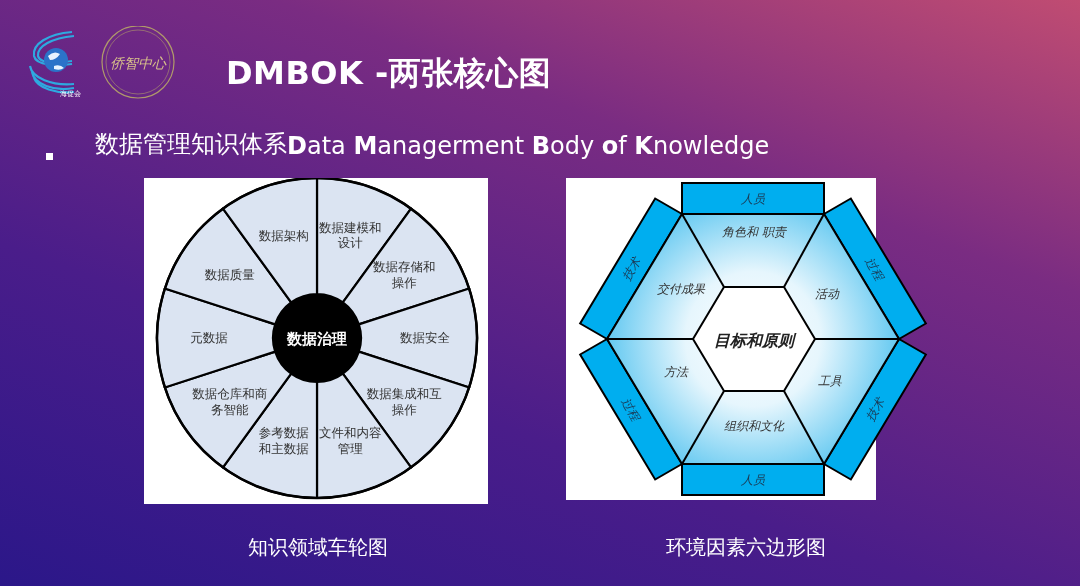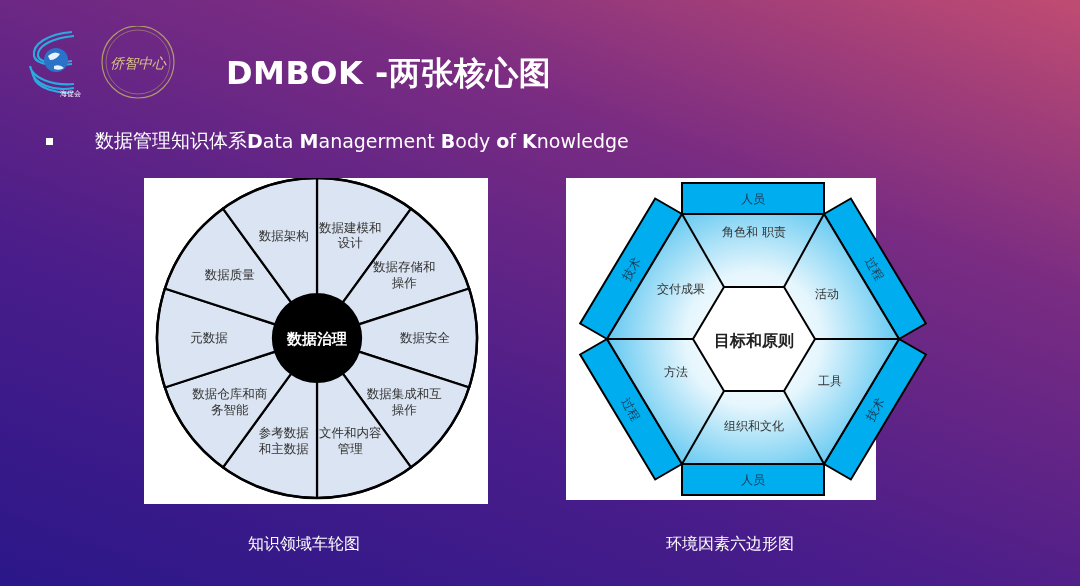--- a/index.html
+++ b/index.html
@@ -3,25 +3,25 @@
 <meta charset="utf-8">
 <style>
   html, body { margin:0; padding:0; }
   body {
     width:1080px; height:586px; overflow:hidden; position:relative;
     font-family: "DejaVu Sans", "Liberation Sans", sans-serif;
     background: linear-gradient(20deg, #2b1789 0%, #4a1d8a 35%, #7a2c82 70%, #c04c72 100%);
   }
   .logo-area { position:absolute; left:28px; top:26px; width:160px; height:74px; }
   .title { position:absolute; left:226px; top:52px; color:#fff; font-size:32px; font-weight:bold; letter-spacing:0.5px; }
-  .bullet-row { position:absolute; left:46px; top:128px; color:#fff; font-size:19px; display:flex; align-items:center; }
+  .bullet-row { position:absolute; left:46px; top:128px; color:#fff; font-size:24px; display:flex; align-items:flex-end; }
   .bullet-sq { width:7px; height:7px; background:#fff; margin-right:42px; }
   .bullet-row b { font-weight:bold; }
   .panel { position:absolute; background:#fff; }
-  .caption { position:absolute; color:#fff; font-size:16px; top:534px; }
+  .caption { position:absolute; color:#fff; font-size:20px; top:534px; }
   svg text { font-family: "DejaVu Sans", "Liberation Sans", sans-serif; }
 </style>
 </head>
 <body>
 
 <div class="logo-area">
   <svg width="160" height="74" viewBox="0 0 160 74">
     <g fill="none" stroke="#2ea9e0" stroke-width="2.2">
       <path d="M44 6 C20 8, 4 18, 6 30 C8 40, 30 40, 44 38"></path>
       <path d="M46 10 C24 12, 9 20, 10 30 C12 38, 30 37, 44 35"></path>
@@ -93,21 +93,21 @@
       <g>
         <path d="M291.1374488991312,302.40325224750234 L222.95435963320426,208.55728090000844 A160,160 0 0 1 316.99999999999994,178 L317,294 A44,44 0 0 0 291.1374488991312,302.40325224750234 Z" fill="#dbe4f2" stroke="#000" stroke-width="2.2"></path>
         <text x="283.62616460750564" y="239.6608962401234" text-anchor="middle" font-size="12.5" fill="#333" font-weight="normal">数据架构</text>
       </g>
       <circle cx="317" cy="338" r="160" fill="none" stroke="#000" stroke-width="2.5"></circle>
       <circle cx="317" cy="338" r="44" fill="#000"></circle>
       <text x="317" y="344" text-anchor="middle" font-size="15" font-weight="bold" fill="#fff">数据治理</text>
     </svg>
 </div>
 
-<div class="panel" style="left:566px; top:178px; width:310px; height:322px;">
+<div class="panel" style="left:566px; top:178px; width:310px; height:322px;font-style:italic;">
   <svg id="hex-svg" width="376" height="322" viewBox="566 178 376 322">
     <defs>
       <radialGradient id="hexGrad" cx="753" cy="339" r="150" gradientUnits="userSpaceOnUse">
         <stop offset="0%" stop-color="#ffffff"></stop>
         <stop offset="45%" stop-color="#e6f6fd"></stop>
         <stop offset="100%" stop-color="#5cc6f0"></stop>
       </radialGradient>
     </defs>
   <g>
         <polygon points="682,214 824,214 824,183 682,183" fill="#00aeef" stroke="#000" stroke-width="2"></polygon>

